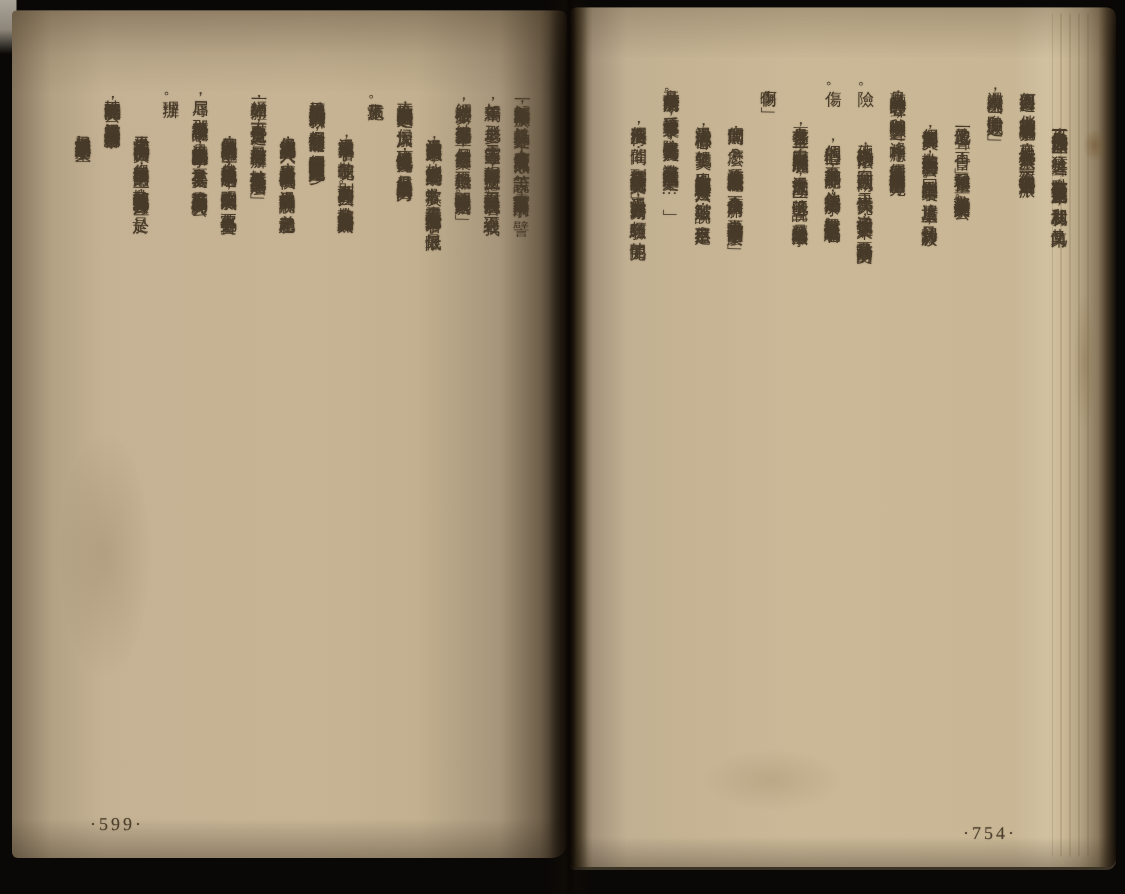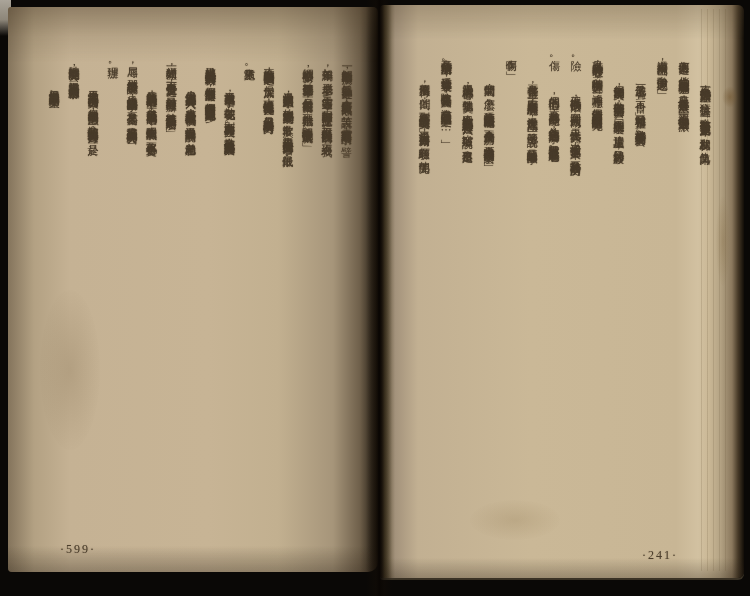--- a/index.html
+++ b/index.html
@@ -98,21 +98,21 @@
         <div class="tcol">只聽多人呻吟的哀呼聲，與秋虫唧唧之聲，遙相呼應。熊侗這才第二次親身經歷了天陰派的陰毒兇</div>
         <div class="tcol">險。　　他三人以極快的身法，奔回荊州城內，天光已快大亮，遂找了個客店住下來，爲夏芸醫治所受的</div>
         <div class="tcol">傷。　　熊侗的心情，爲夏芸一刻不能平靜，他焦急之色溢於眉宇，其實田敏敏也是非常着急呢。</div>
         <div class="tcol indent">夏芸傷在背上，有巴掌一團黑黑的腫塊，常漫天久歷江湖，他呀了一聲說：「這是惡毒的陰煞掌</div>
         <div class="tcol">傷啊！」</div>
         <div class="tcol indent">熊侗驚問：「怎麼？這種掌傷應該怎樣醫治呢？會不會傷及內腑？常大哥身邊帶有醫傷的藥麼？」</div>
         <div class="tcol indent">常漫天恐熊侗心碎，勉强笑了笑，令田敏敏在傷勢四周緩緩捋按穴道，皺皺眉說：「這自然不是</div>
         <div class="tcol">膏丹藥所能療治的了。受這種毒掌襲擊，寒陰之氣侵入骨髓，若沒有上好的益氣活血之藥……」</div>
         <div class="tcol indent">熊侗迫不及待，催問：「到底需要什麼珍貴的藥呢？」常漫天對於療內傷，頗有經驗，他先開了</div>
       </div>
-    <div id="right-page-number" class="page-number">·241·</div>
+    <div id="right-page-number" class="page-number">·754·</div>
   </div>
 
   <div id="gutter"></div>
 
   <div id="stain1" class="stain"></div>
   <div id="stain2" class="stain"></div>
   <div id="stain3" class="stain"></div>
   <div id="stain4" class="stain"></div>
 </div>
 

